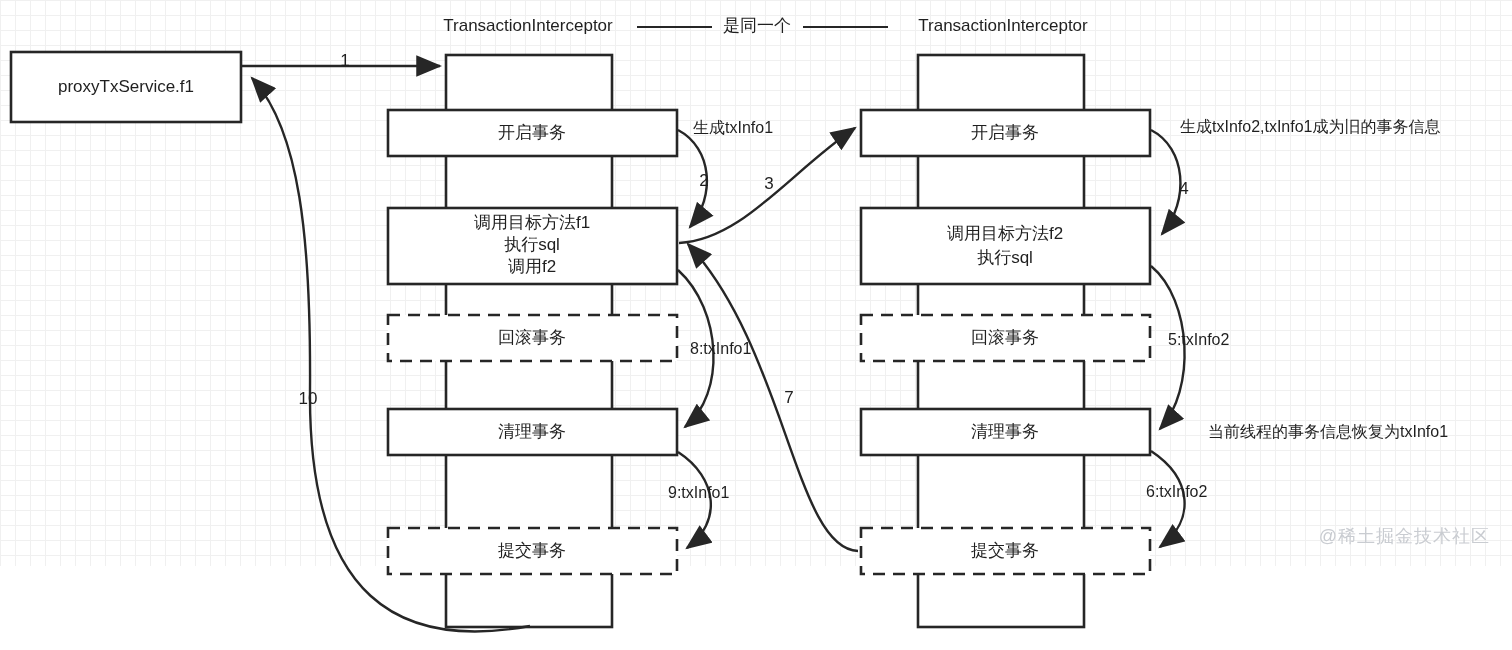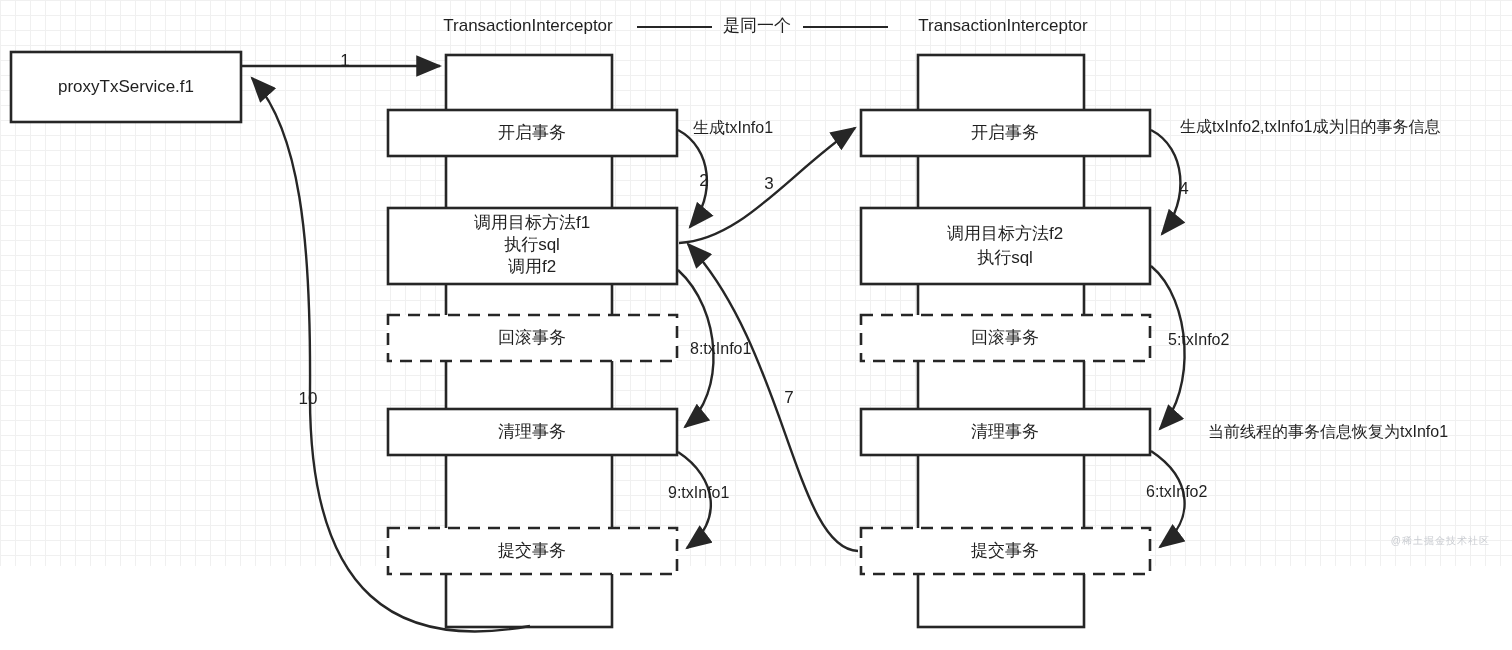--- a/index.html
+++ b/index.html
@@ -86,21 +86,21 @@
     font-size: 17px;
     fill: #1f1f1f;
     text-anchor: middle;
     dominant-baseline: middle;
   }
   .watermark-text {
     position: absolute;
     right: 22px;
     bottom: 18px;
     font-family: "Liberation Sans", "DejaVu Sans", sans-serif;
-    font-size: 10px;
+    font-size: 18px;
     color: #c9ccd1;
     letter-spacing: 1px;
     user-select: none;
   }
 </style>
 </head>
 <body>
 
 <div id="canvas">
 

